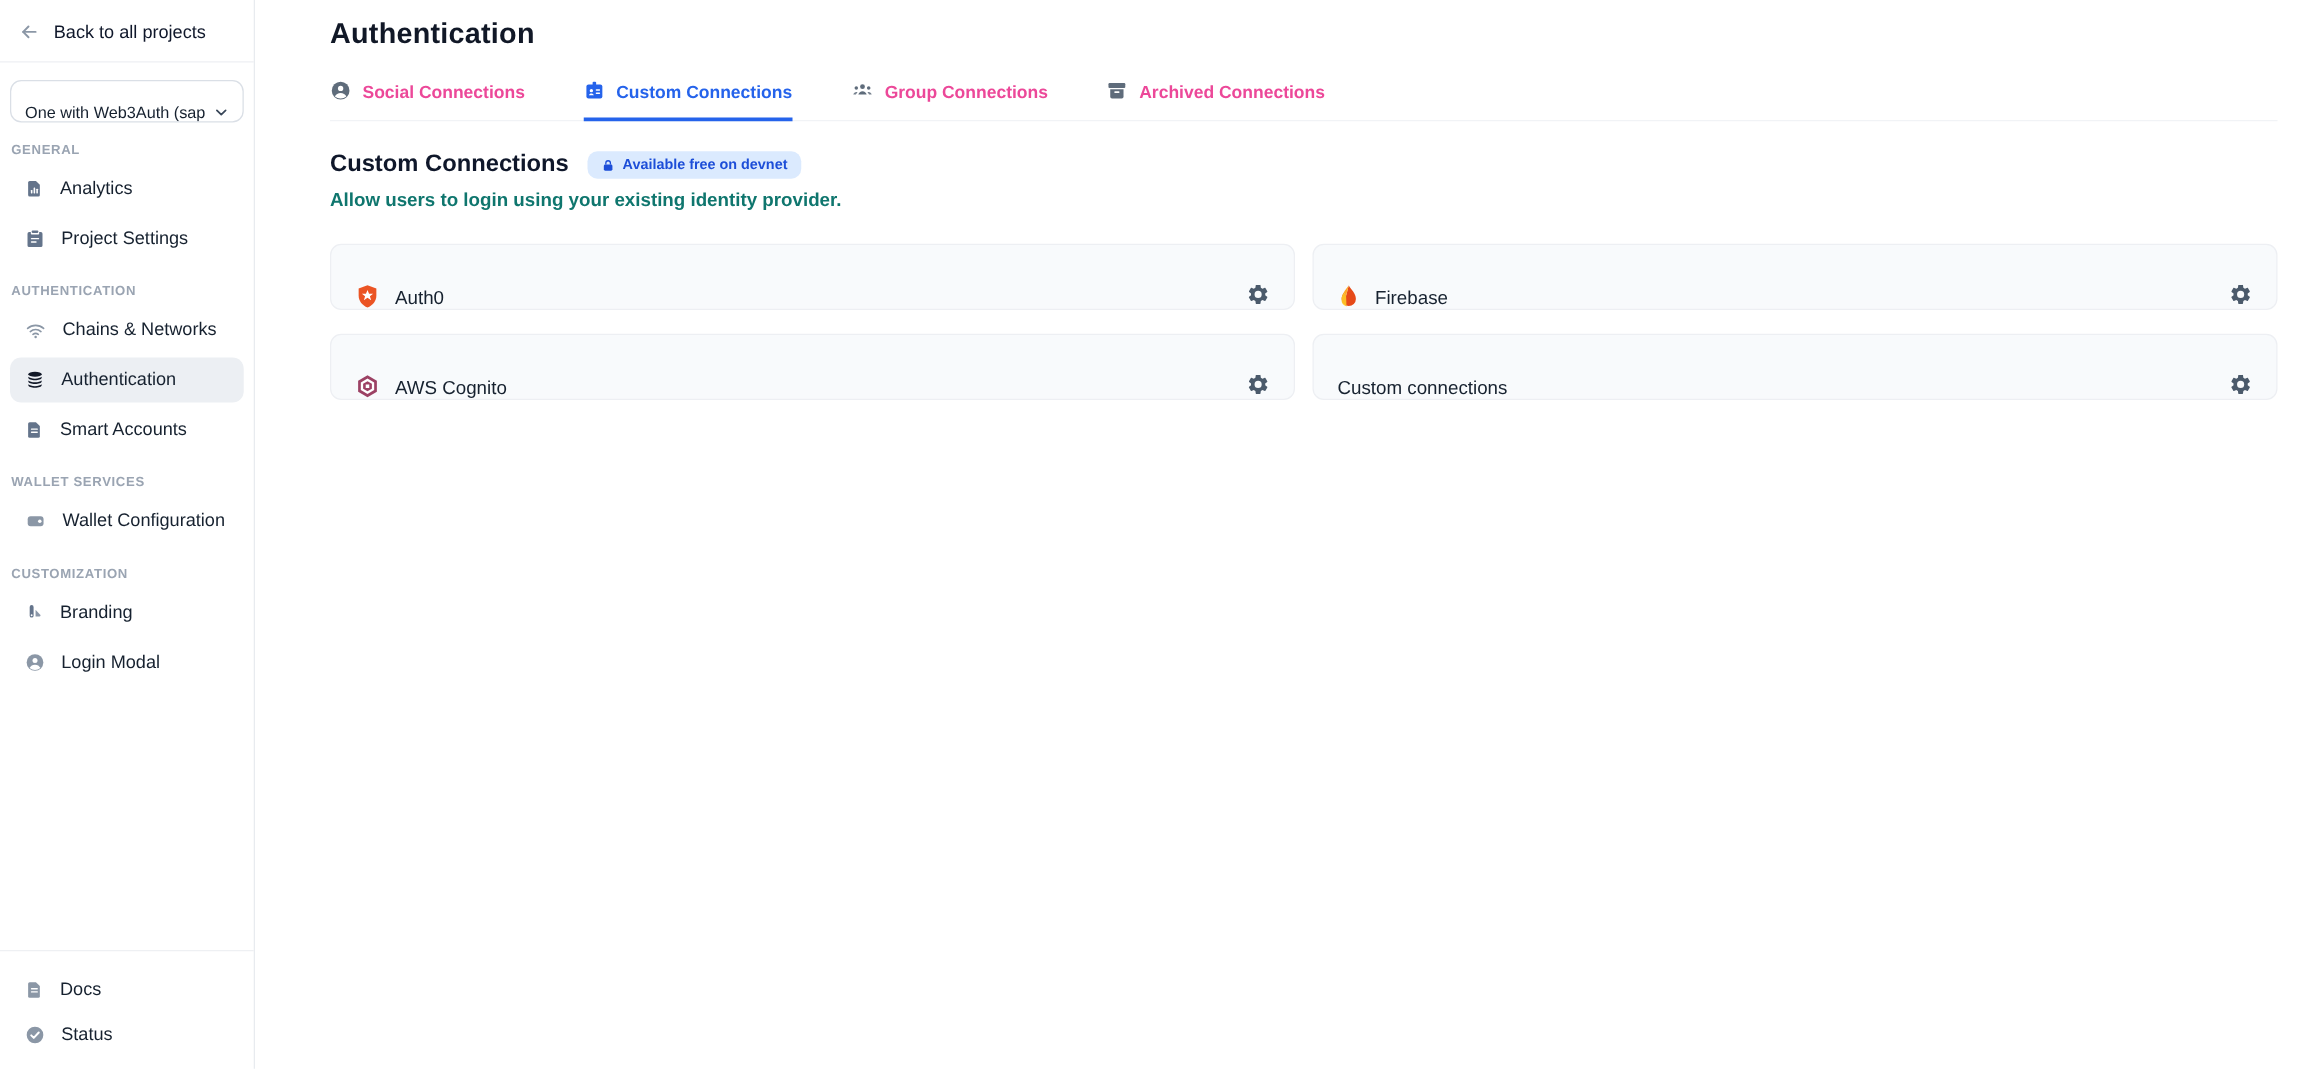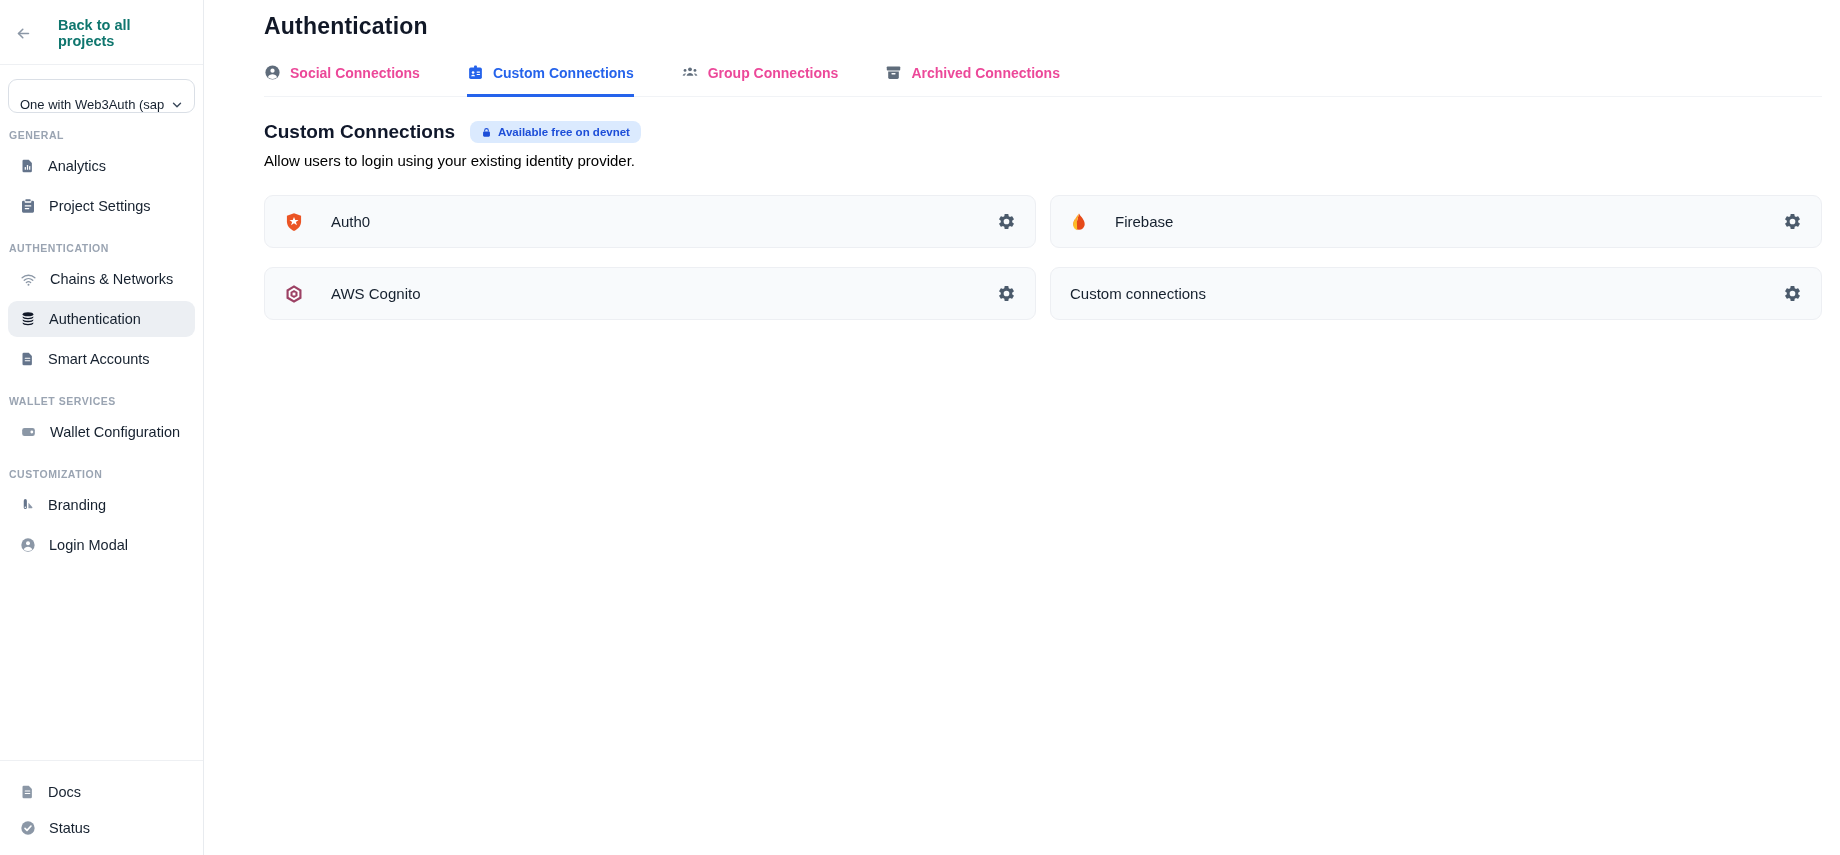--- a/index.html
+++ b/index.html
@@ -2,22 +2,22 @@
 <html><head>
 <meta charset="utf-8">
 <style>
   * { margin:0; padding:0; box-sizing:border-box; }
   html,body { width:1840px; height:855px; background:#ffffff;
     font-family:"Liberation Sans", sans-serif; color:#16212f; overflow:hidden; }
 
   
   .sidebar { position:fixed; left:0; top:0; bottom:0; width:204px;
     background:#ffffff; border-right:1px solid #e8ebef; display:flex; flex-direction:column; }
-  .back-row { display:flex; align-items:center; gap:26px; padding:17px 16px 15px 15px;
-    font-size:14.5px; font-weight:700; color:#0f766e; cursor:pointer; }
+  .back-row { display:flex; align-items:center; gap:11px; padding:17px 16px 15px 15px;
+    font-size:14.5px; font-weight:400; color:#0f172a; cursor:pointer; }
   .side-divider { height:1px; background:#eef0f3; margin:0; flex:none; }
   .project-select { margin:14px 8px 0 8px; height:34px; border:1px solid #dadfe6;
     border-radius:9px; background:#fff; display:flex; align-items:flex-end;
     padding:0 10px 0 11px; font-size:13px; color:#16212f; cursor:pointer; }
   .project-select .val { flex:1; white-space:nowrap; overflow:hidden; }
   .section-label { padding:16px 9px 5px 9px; font-size:10.5px; font-weight:700;
     color:#9aa4b2; letter-spacing:.05em; }
   .nav-item { margin:2px 8px; height:36px; border-radius:9px; display:flex;
     align-items:center; gap:13px; padding:0 12px; font-size:14.5px; font-weight:500;
     color:#16212f; cursor:pointer; }
@@ -33,25 +33,25 @@
   .page-title { font-size:23px; font-weight:700; color:#111827; padding-top:13px; letter-spacing:.2px; }
   .tabs { display:flex; gap:47px; margin-top:24px; border-bottom:1px solid #f1f3f6; width:1558px; }
   .tab { display:flex; align-items:center; gap:9px; padding-bottom:13px; font-size:14px;
     font-weight:600; color:#ec4899; cursor:pointer; border-bottom:3px solid transparent; margin-bottom:-1px; }
   .tab.active { color:#2563eb; border-bottom-color:#2563eb; }
 
   .section-head { display:flex; align-items:center; gap:15px; margin-top:24px; }
   .section-heading { font-size:19px; font-weight:700; color:#0f172a; }
   .badge { display:flex; align-items:flex-end; gap:6px; background:#dbeafe; color:#1d4ed8;
     font-size:11.5px; font-weight:700; padding:5px 11px; border-radius:8px; }
-  .description { margin-top:9px; font-size:15px; color:#000000; }
+  .description { margin-top:9px; font-size:15px; color:#0f766e;font-weight:bold; }
 
   .cards { margin-top:26px; display:grid; grid-template-columns:772px 772px; gap:19px 14px; }
   .card { height:53px; background:#f8fafc; border:1px solid #edeff3; border-radius:9px;
-    display:flex; align-items:center; padding:0 17px 0 19px; gap:27px; }
+    display:flex; align-items:flex-end; padding:0 17px 0 19px; gap:12px; }
   .card-label { font-size:15px; font-weight:500; color:#16212f; }
   .gear-btn { margin-left:auto; background:none; border:none; cursor:pointer;
     display:flex; align-items:center; padding:2px; }
 
   svg { display:block; }
 </style>
 </head>
 <body>
 
 <aside class="sidebar">

